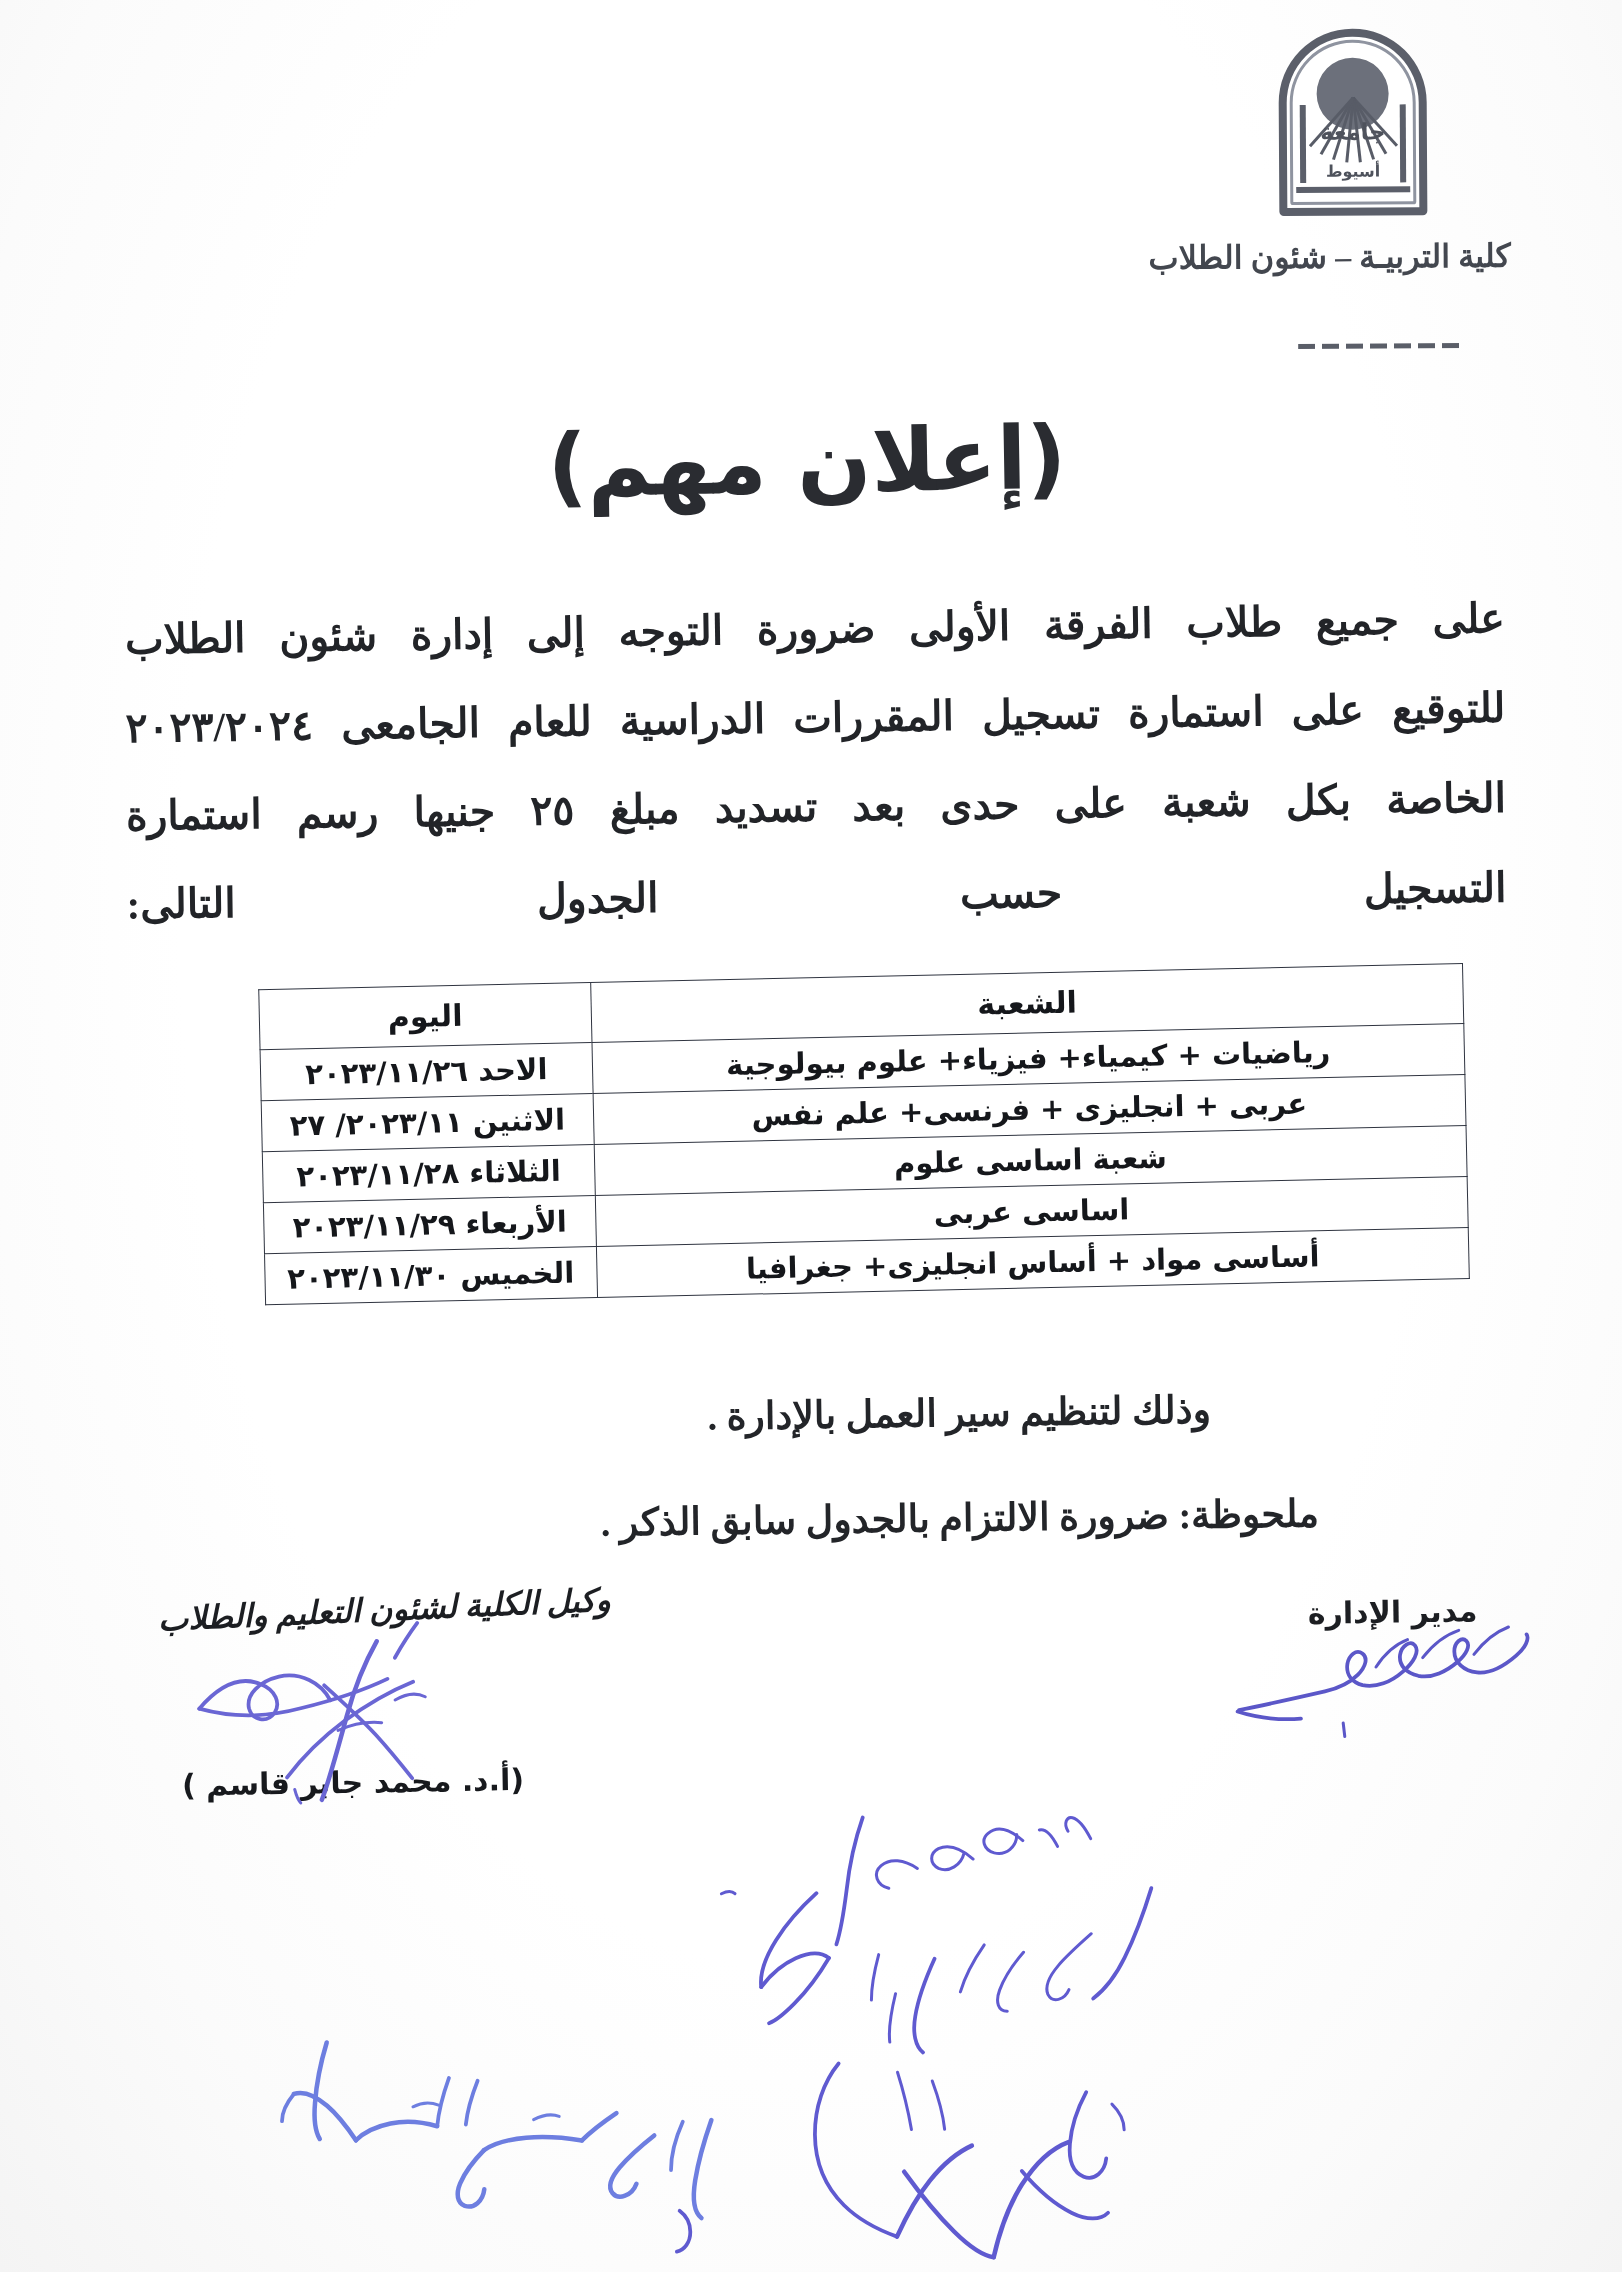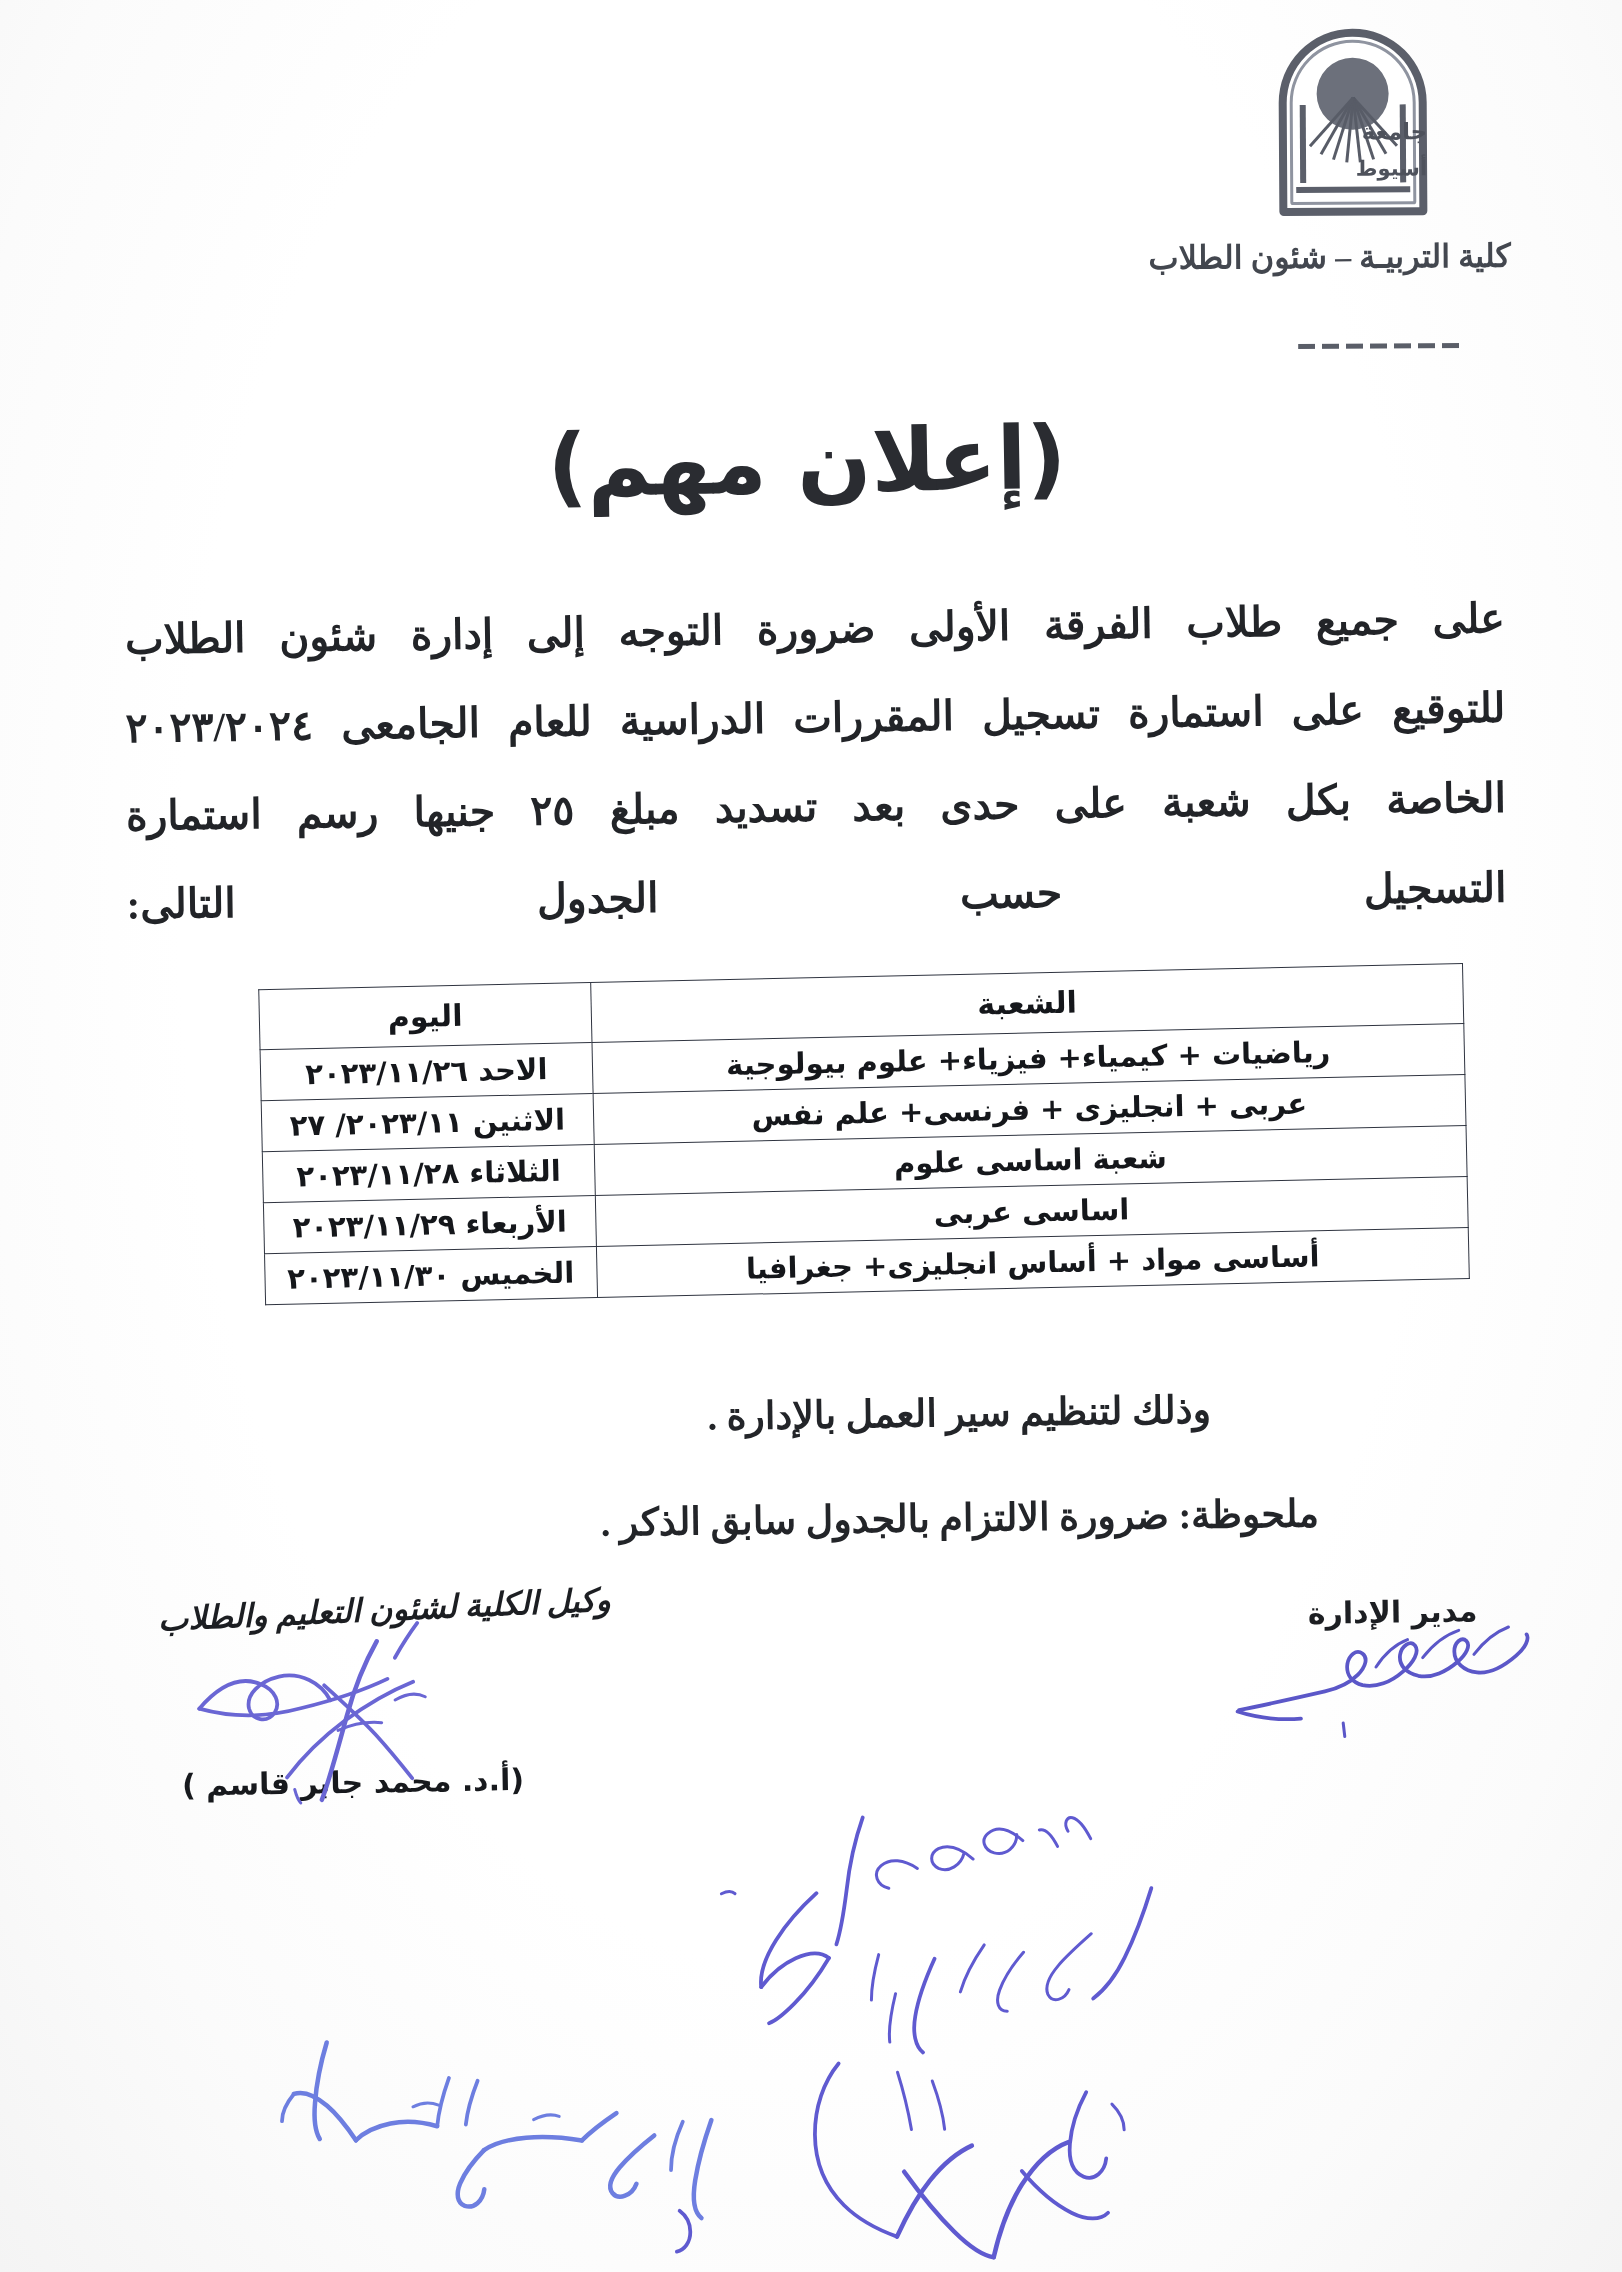--- a/index.html
+++ b/index.html
@@ -100,27 +100,28 @@
     position: absolute;
     bottom: 22.6px;
     left: 16.6px;
     right: 16.6px;
     height: 6px;
     background: #5b5f6a;
   }
   .crest-word {
     position: absolute;
     left: 0; right: 0;
+    text-align: center;
     font-family: "DejaVu Sans", sans-serif;
     font-weight: bold;
     color: #4e525c;
     letter-spacing: 0.8px;
   }
   .crest-word.w1 { bottom: 71px; font-size: 22.6px; }
-  .crest-word.w2 { bottom: 35px; font-size: 21px; }
+  .crest-word.w2 { bottom: 35px; font-size: 16px; }
 
   .faculty-line {
     position: absolute;
     top: 241px;
     left: 1101px;
     width: 468px;
     text-align: center;
     font-family: "Liberation Serif", serif;
     font-weight: bold;
     font-size: 32px;

